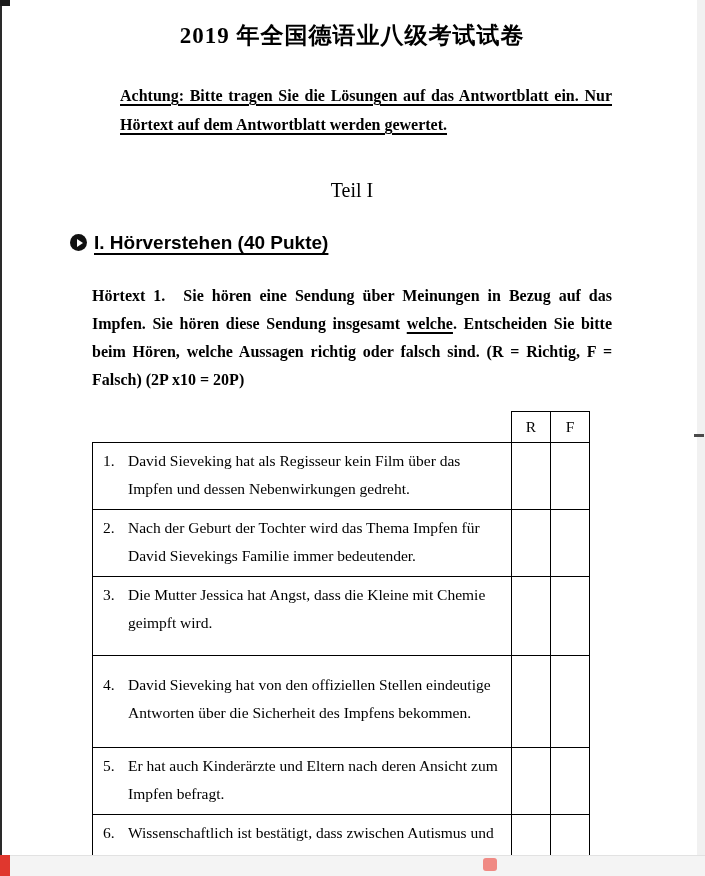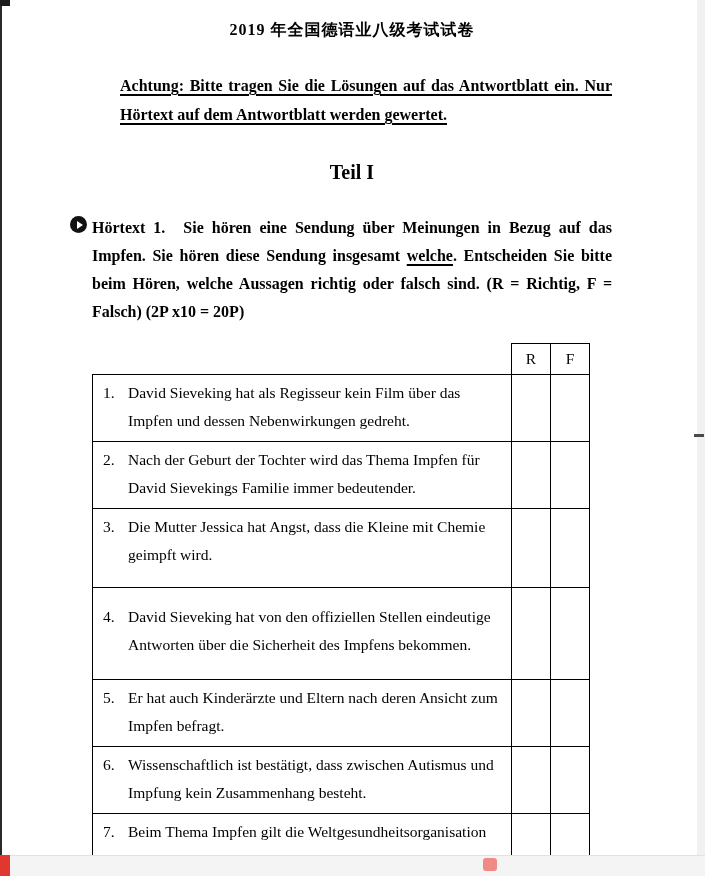--- a/index.html
+++ b/index.html
@@ -42,21 +42,21 @@
     border-radius: 3px;
   }
 
   
   .doc {
     position: absolute; left: 0; top: 0; width: 705px; height: 855px;
     padding: 20px 93px 0 92px;
   }
   .doc-title {
     text-align: center;
-    font-size: 16px;
+    font-size: 23px;
     font-weight: bold;
     letter-spacing: 1px;
     margin: 0;
   }
   .notice {
     margin-top: 30px;
     font-size: 16px;
     font-weight: bold;
     line-height: 29px;
   }
@@ -66,22 +66,22 @@
   }
   .notice span {
     text-decoration: underline;
     text-decoration-thickness: 1.5px;
     text-underline-offset: 3px;
     margin-left: 28px;
   }
   .teil-heading {
     text-align: center;
     font-size: 20px;
-    font-weight: bold;
-    margin-top: 32px;
+    font-weight: normal;
+    margin-top: 40px;
   }
   .section-heading {
     position: relative;
     margin-top: 30px;
     margin-left: 2px;
     font-family: "Liberation Sans", sans-serif;
     font-size: 19px;
     font-weight: bold;
   }
   .section-heading .label {
@@ -165,20 +165,21 @@
 
   <div class="notice">
     <div class="line1"><span>Achtung: Bitte tragen Sie die Lösungen auf das Antwortblatt ein. Nur</span></div>
     <div class="line2"><span>Hörtext auf dem Antwortblatt werden gewertet.</span></div>
   </div>
 
   <div class="teil-heading">Teil I</div>
 
   <div class="section-heading">
     <span class="play-marker"></span>
+    <span class="label">I. Hörverstehen (40 Pukte)</span>
   </div>
 
   <div class="hoertext">
     <span class="ht-label">Hörtext 1.</span><span>Sie hören eine Sendung über Meinungen in Bezug auf das Impfen. Sie hören diese Sendung insgesamt</span>
     <span class="ht-emph">welche</span><span>. Entscheiden Sie bitte beim Hören, welche Aussagen richtig oder falsch sind. (R = Richtig, F = Falsch) (2P x10 = 20P)</span>
   </div>
 
   <table class="q-table">
     <colgroup>
         <col class="col-main">

